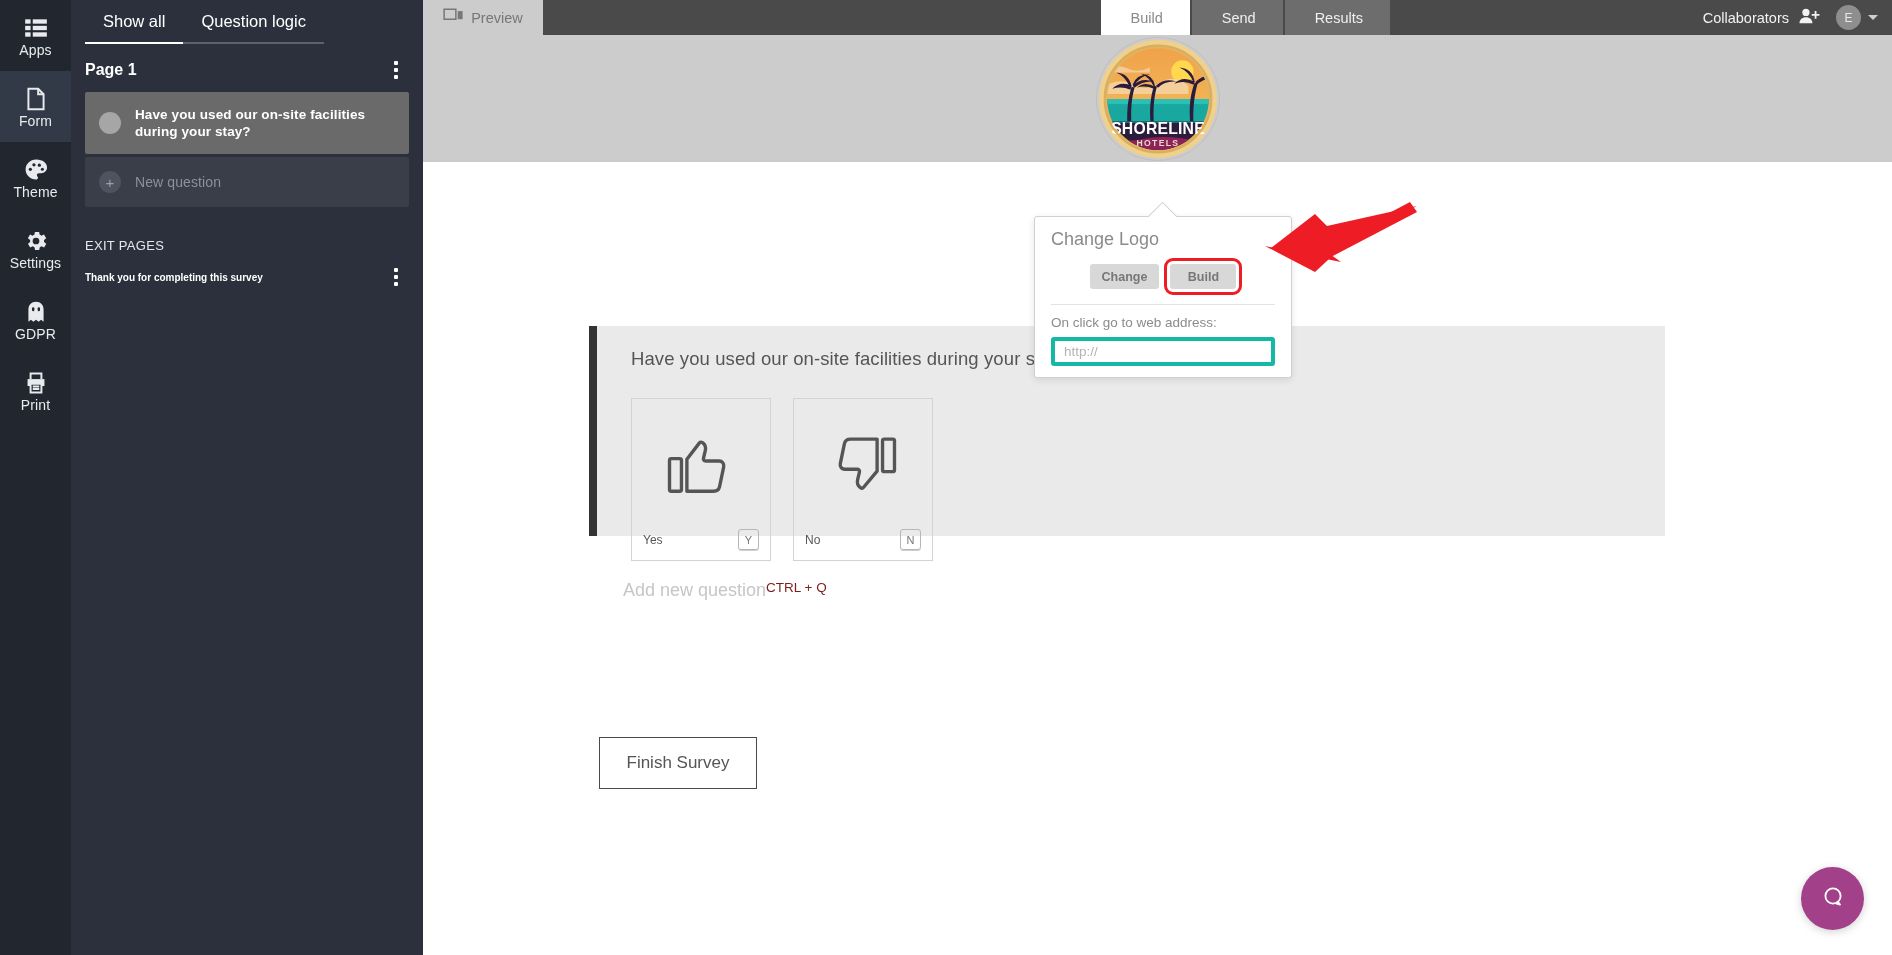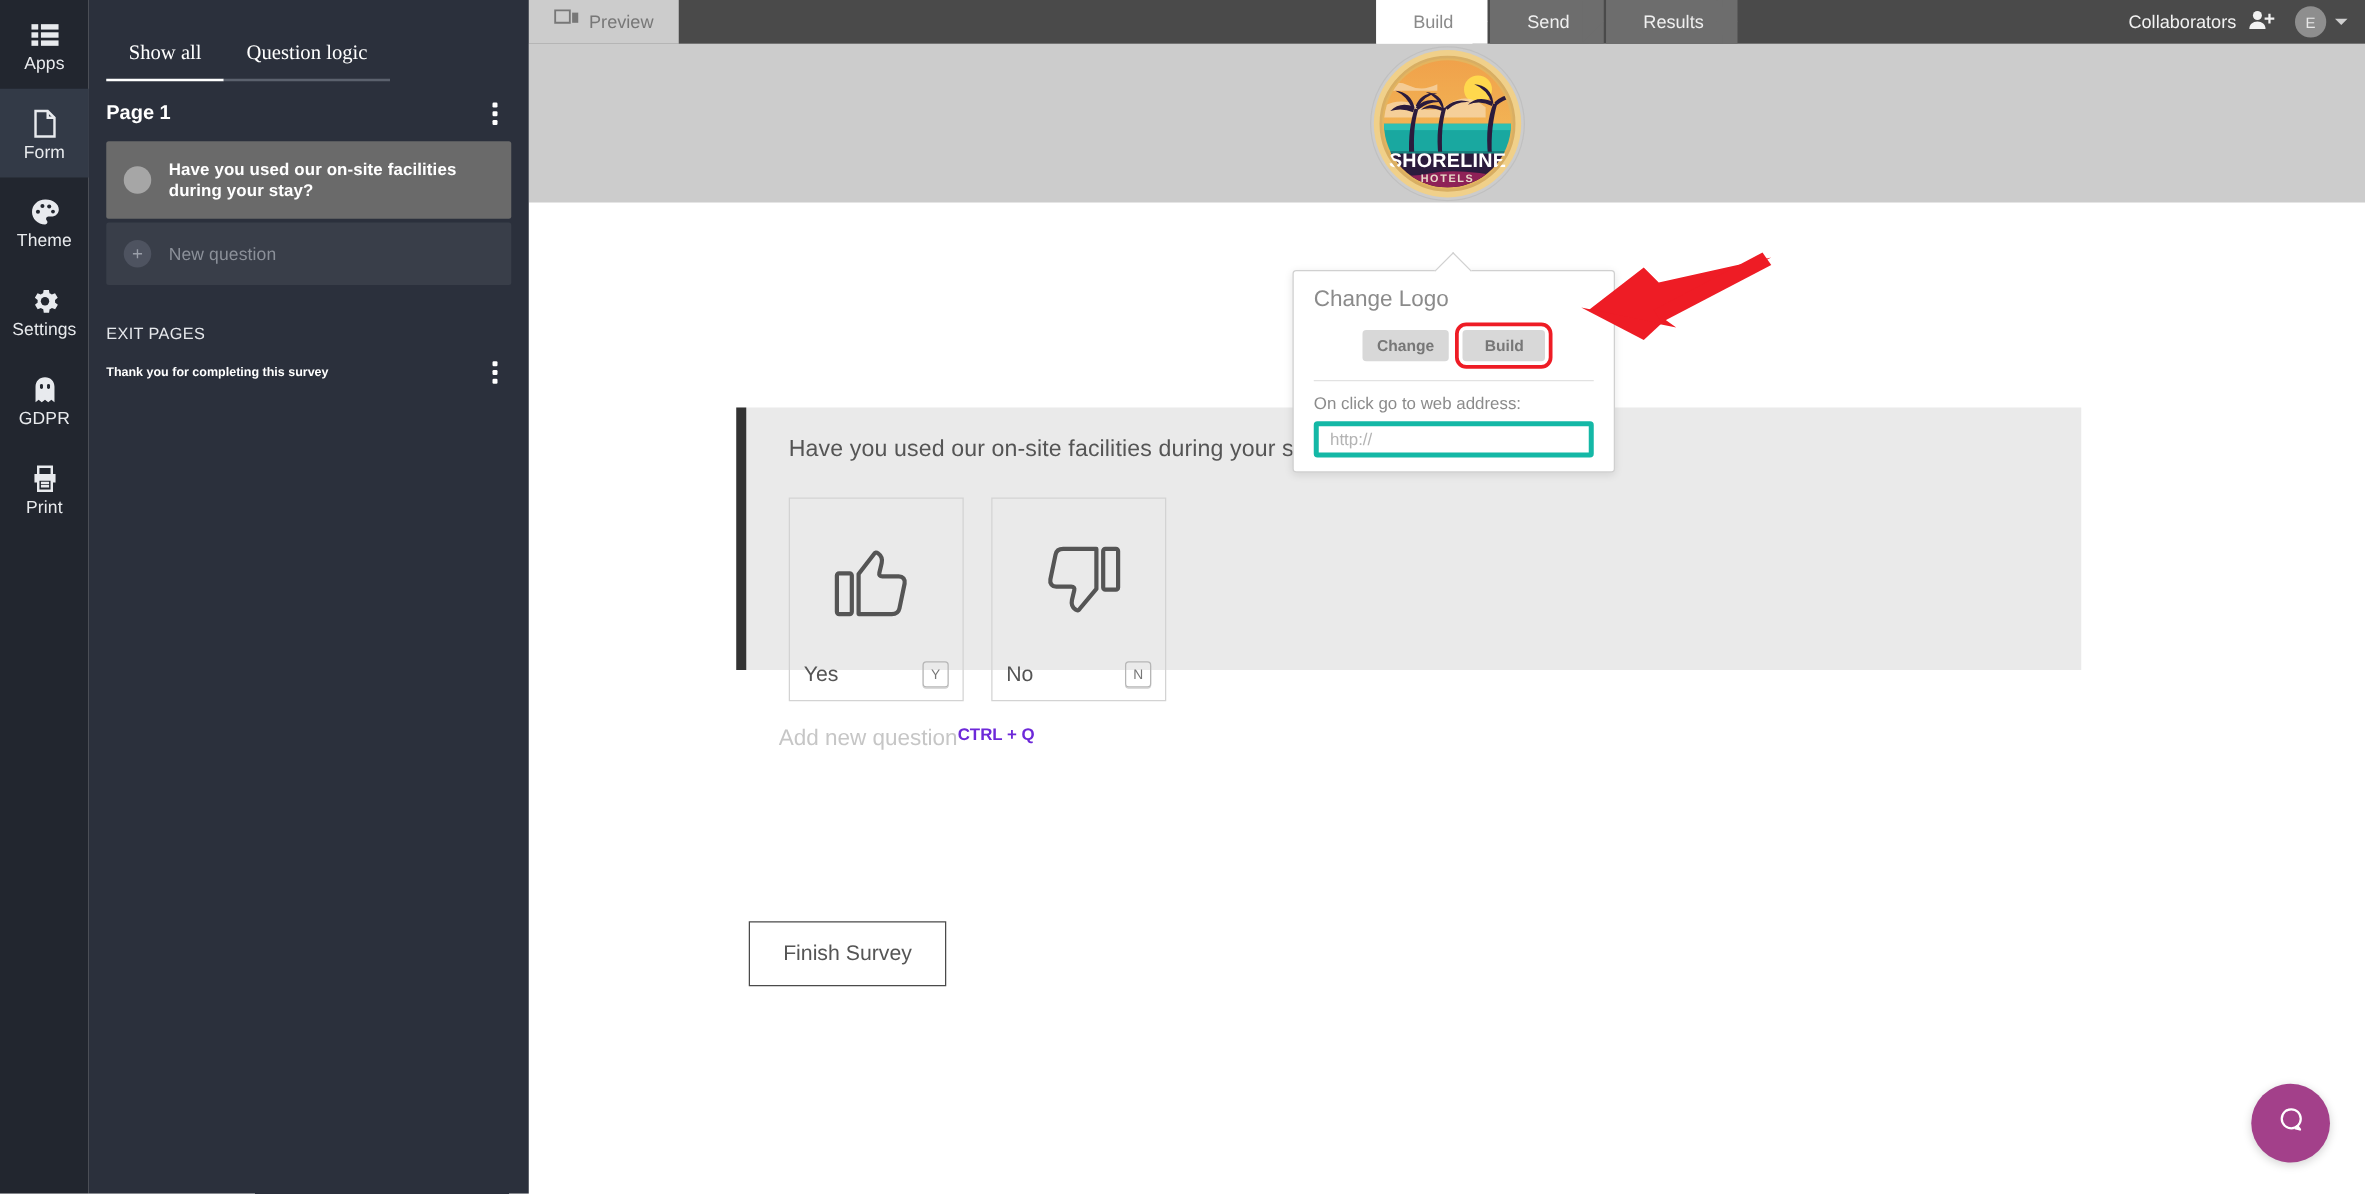--- a/index.html
+++ b/index.html
@@ -41,23 +41,22 @@
 
   
   .sidebar {
     position: absolute; left: 71px; top: 0;
     width: 352px; height: 955px;
     background: #2b303c;
     z-index: 30;
   }
   .sb-tabs {
     display: flex; align-items: flex-end;
-    padding: 28px 14px 0 14px;
+    padding: 8px 14px 0 14px;
     gap: 0;
-    font-family: Liberation Serif, serif;
   }
   .sb-tab {
     font-size: 16.5px; color: #ffffff;
     padding: 4px 18px 11px 18px;
     cursor: pointer; white-space: nowrap;
     border-bottom: 2px solid #5b616d;
   }
   .sb-tab.active { border-bottom: 2px solid #ffffff; font-weight: 400; }
 
   .sb-pagehead {
@@ -234,36 +233,36 @@
     cursor: pointer;
   }
   .opt .glyph {
     position: absolute; left: 0; right: 0; top: 26px;
     display: flex; align-items: center; justify-content: center;
   }
   .opt .foot {
     position: absolute; left: 11px; right: 11px; bottom: 10px;
     display: flex; align-items: center; justify-content: space-between;
   }
-  .opt .foot .otext { font-size: 17px; color: #555555; }
+  .opt .foot .otext { font-size: 12px; color: #555555; }
   .key-cap {
     width: 21px; height: 21px;
     border: 1px solid #b6b6b6; border-radius: 3px;
     display: flex; align-items: center; justify-content: center;
     font-size: 11px; color: #777777;
     box-shadow: 0 1px 0 #cfcfcf;
   }
 
   .add-q {
     position: absolute; left: 200px; top: 378px;
     display: flex; align-items: flex-start; gap: 0;
     cursor: pointer;
   }
   .add-q .main { font-size: 18px; color: #c6c6c6; }
-  .add-q .kbd { font-size: 13.5px; font-weight: bold; color: #6d28d9; }
+  .add-q .kbd { font-size: 13.5px; font-weight: normal; color: #7f1d1d; }
 
   .finish-btn {
     position: absolute; left: 176px; top: 535px;
     width: 158px; height: 52px;
     border: 1.5px solid #4a4a4a;
     background: #ffffff;
     display: flex; align-items: center; justify-content: center;
     font-size: 17px; color: #555555;
     cursor: pointer;
   }

